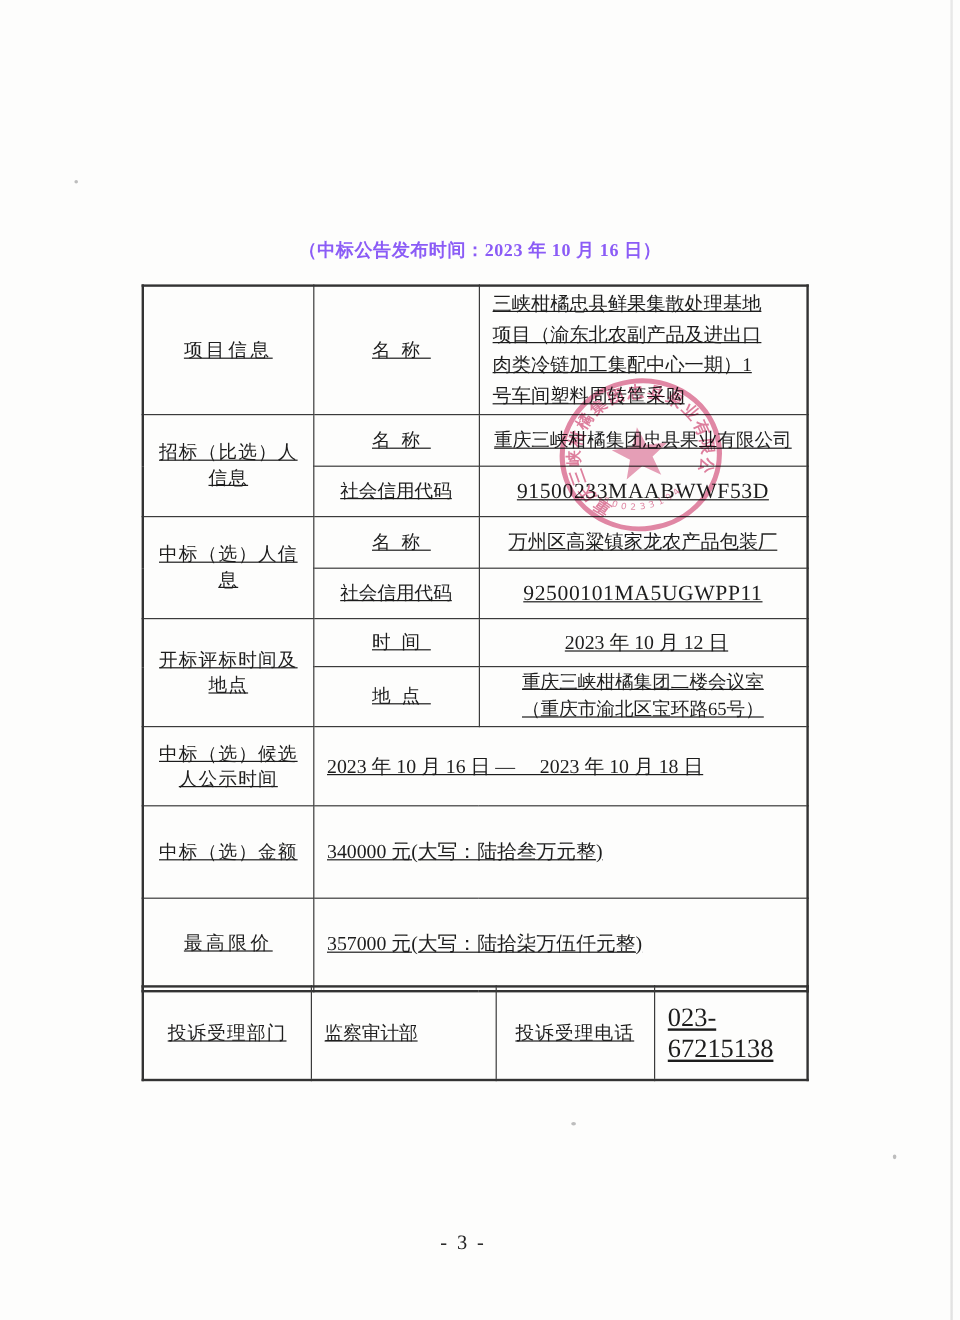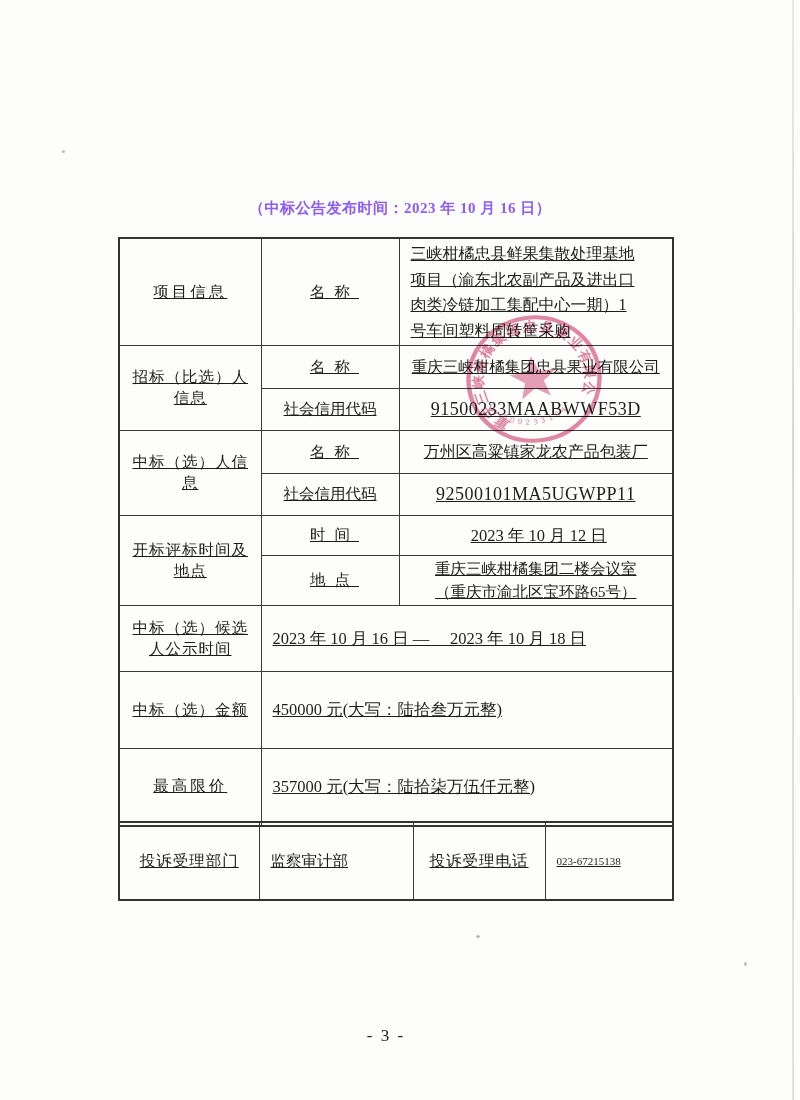--- a/index.html
+++ b/index.html
@@ -58,21 +58,21 @@
   td.label.pre, td.value.pre, td.value-left.pre { white-space: pre-line; }
   td.sublabel { text-align: center; font-size: 15.5px; }
   td.sublabel.wide { letter-spacing: 9px; text-indent: 9px; }
   td.value { text-align: center; }
   td.value.code { font-size: 18px; letter-spacing: 0.5px; }
   td.value-left { text-align: left; padding-left: 11px; }
   .project-name { line-height: 25.5px; font-size: 16px; }
   .place-val { line-height: 22.5px; font-size: 15.5px; }
   .date-val { font-size: 16.5px; padding-left: 12px; }
   .money-val { font-size: 16.5px; }
-  .phone-val { font-size: 11px; padding-left: 9px; margin-top: 16px; }
+  .phone-val { font-size: 22px; padding-left: 9px; margin-top: 16px; }
 
   .page-number {
     position: absolute; top: 1026px; left: 0; width: 100%;
     text-align: center; font-size: 17px; color: #222;
     transform: translateX(-14px);
     letter-spacing: 2px;
   }
 
   
   .seal {
@@ -143,21 +143,21 @@
       <td class="value pre place-val">重庆三峡柑橘集团二楼会议室
 （重庆市渝北区宝环路65号）</td>
     </tr>
     <tr style="height:66px">
       <td class="label pre" style="letter-spacing:1px">中标（选）候选
 人公示时间</td>
       <td class="value-left date-val" colspan="2">2023 年 10 月 16 日 —　 2023 年 10 月 18 日</td>
     </tr>
     <tr style="height:77px">
       <td class="label" style="letter-spacing:1px">中标（选）金额</td>
-      <td class="value-left money-val" colspan="2">450000 元(大写：陆拾叁万元整)</td>
+      <td class="value-left money-val" colspan="2">340000 元(大写：陆拾叁万元整)</td>
     </tr>
     <tr style="height:77px">
       <td class="label">最高限价</td>
       <td class="value-left money-val" colspan="2">357000 元(大写：陆拾柒万伍仟元整)</td>
     </tr>
   </tbody>
     </table>
 
   <table class="footer-row">
     <colgroup>

